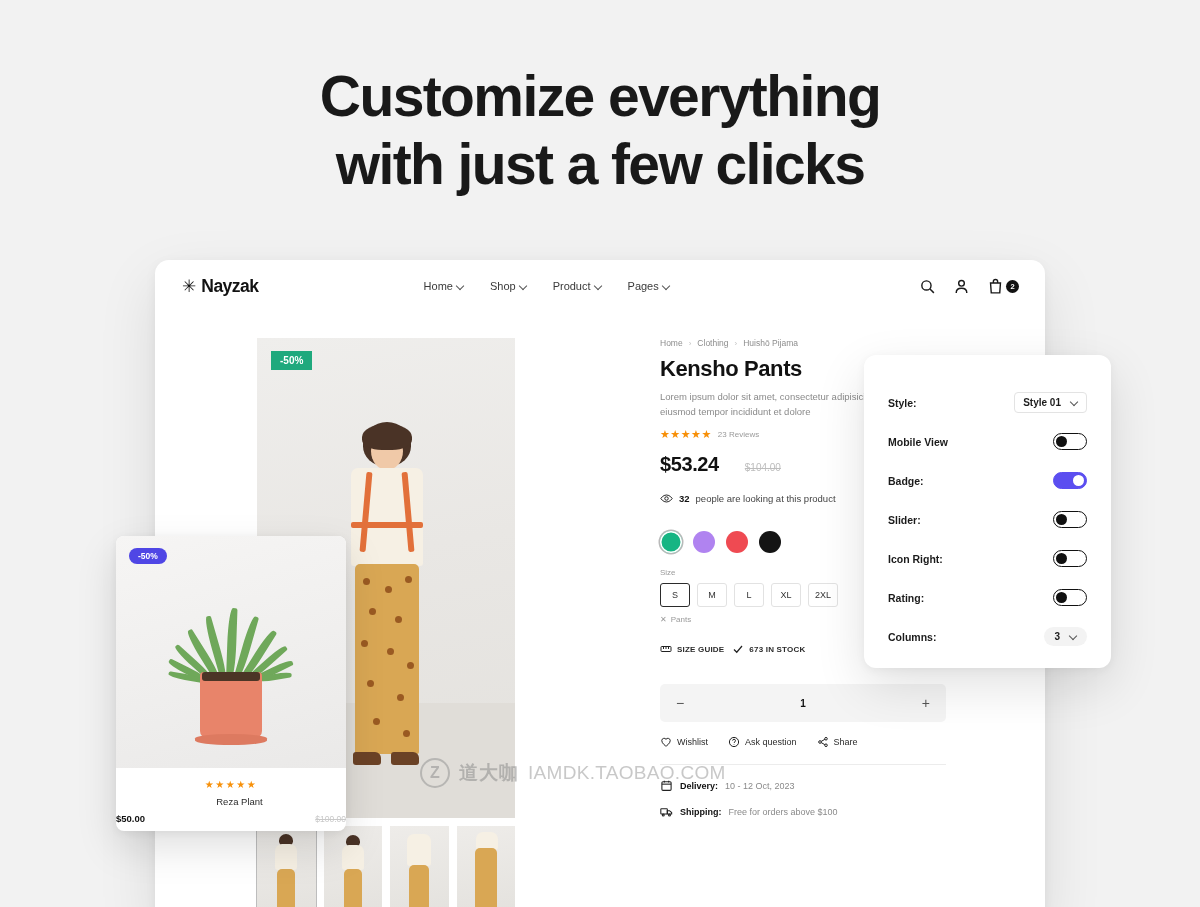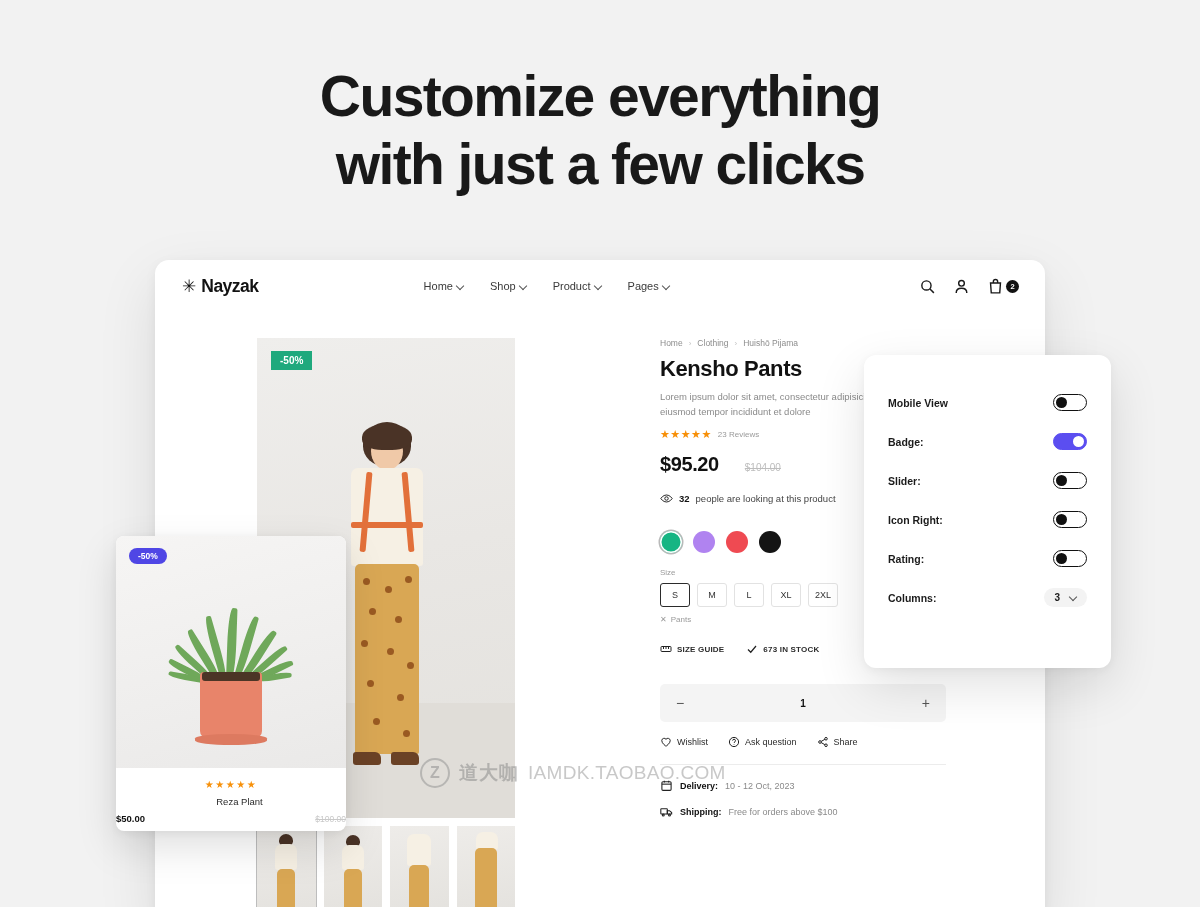--- a/index.html
+++ b/index.html
@@ -119,21 +119,21 @@
   .size-label { font-size: 8px; color: #9a9a9a; margin-top: 15px; }
   .sizes { display: flex; gap: 7px; margin-top: 6px; }
   .size {
     width: 30px; height: 24px; border: 1px solid #e2e2e2; border-radius: 3px;
     display: flex; align-items: center; justify-content: center;
     font-size: 9px; color: #333; cursor: pointer; background: #fff;
   }
   .size.sel { border-color: #2b2b2b; }
   .clear { display: flex; align-items: center; gap: 4px; font-size: 8px; color: #9a9a9a; margin-top: 8px; cursor: pointer; }
 
-  .meta-row { display: flex; gap: 22px; margin-top: 19px; }
+  .meta-row { display: flex; gap: 8px; margin-top: 19px; }
   .meta { display: flex; align-items: center; gap: 5px; font-size: 8px; font-weight: 700; color: #2b2b2b; letter-spacing: .2px; cursor: pointer; }
 
   .qty {
     display: flex; align-items: center; justify-content: space-between;
     width: 286px; height: 38px; background: #f4f4f4; border-radius: 5px;
     margin-top: 29px; padding: 0 16px;
   }
   .qty-btn { font-size: 14px; color: #555; cursor: pointer; user-select: none; line-height: 1; }
   .qty-val { font-size: 10px; font-weight: 700; color: #111; }
   .addcart {
@@ -363,21 +363,21 @@
 
       <div class="p-title">Kensho Pants</div>
       <div class="p-desc">Lorem ipsum dolor sit amet, consectetur adipisicing eiusmod tempor incididunt et dolore</div>
 
       <div class="rating-row">
         <span class="stars">★★★★★</span>
         <span class="reviews">23 Reviews</span>
       </div>
 
       <div class="price-row">
-        <span class="price">$95.20</span>
+        <span class="price">$53.24</span>
         <span class="price-old">$104.00</span>
       </div>
 
       <div class="viewers">
         <svg width="13" height="13" viewBox="0 0 24 24" fill="none" stroke="#222" stroke-width="1.8">
           <path d="M1.5 12S5.5 5.5 12 5.5 22.5 12 22.5 12 18.5 18.5 12 18.5 1.5 12 1.5 12z"></path>
           <circle cx="12" cy="12" r="3.2"></circle>
         </svg>
         <b>32</b>
         <span>people are looking at this product</span>
@@ -508,20 +508,27 @@
       <div class="fc-name">Reza Plant</div>
       <div class="fc-prices">
         <span class="fc-price">$50.00</span>
         <span class="fc-old">$100.00</span>
       </div>
     </div>
   </div>
 
   <div class="panel">
     <div class="prow">
+      <span class="plabel">Style:</span>
+      <div class="select">
+        <span class="sv">Style 01</span>
+        <span class="chev"></span>
+      </div>
+    </div>
+    <div class="prow">
       <span class="plabel">Mobile View</span>
       <div class="toggle">
           <span class="knob"></span>
         </div>
     </div>
     <div class="prow">
       <span class="plabel">Badge:</span>
       <div class="toggle on">
           <span class="knob"></span>
         </div>

